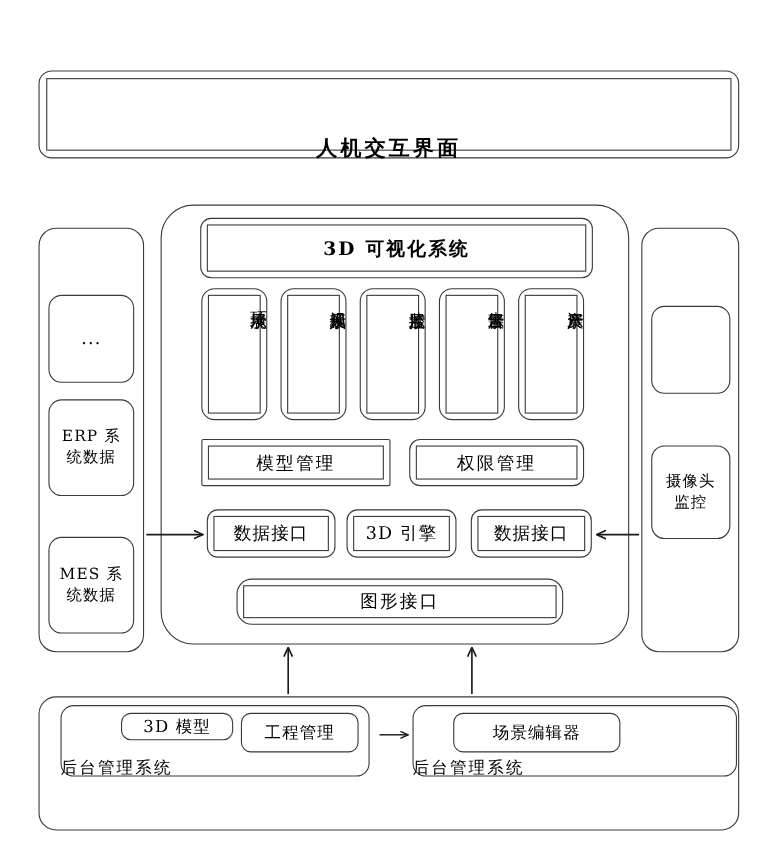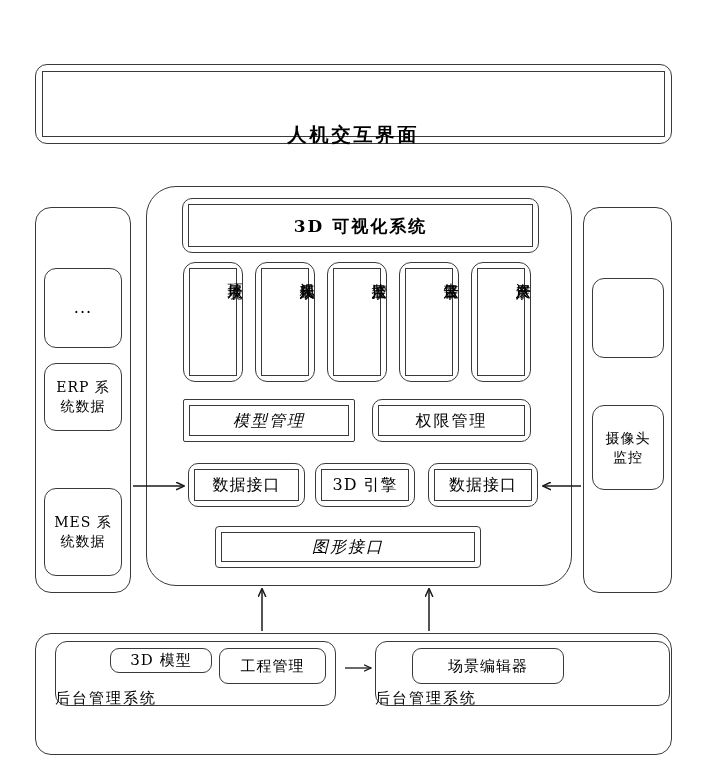--- a/index.html
+++ b/index.html
@@ -64,21 +64,21 @@
   #top-panel { left: 35px; top: 64px; width: 637px; height: 80px; border-radius: 12px; }
   #top-panel .inner-rect { left: 6px; right: 6px; top: 6px; bottom: 6px; border-radius: 0; }
   #top-panel-label {
     position: absolute; left: 0; right: 0; top: 18px;
     text-align: center; font-size: 19px; font-weight: bold; letter-spacing: 3px; margin-top: 39px;
   }
 
   
   #left-col { left: 35px; top: 207px; width: 96px; height: 386px; border-radius: 16px; }
   #left-ellipsis { left: 44px; top: 268px; width: 78px; height: 80px; border-radius: 12px; }
-  #left-erp { left: 44px; top: 363px; width: 78px; height: 68px; border-radius: 12px; }
+  #left-erp { left: 44px; top: 363px; width: 78px; height: 88px; border-radius: 12px; }
   #left-mes { left: 44px; top: 488px; width: 78px; height: 88px; border-radius: 12px; }
   #left-ellipsis .center-text { font-size: 16px; letter-spacing: 1px; }
   #left-erp .center-text, #left-mes .center-text { font-size: 14px; letter-spacing: 1px; }
 
   
   #right-col { left: 583px; top: 207px; width: 89px; height: 386px; border-radius: 16px; }
   #right-empty { left: 592px; top: 278px; width: 72px; height: 80px; border-radius: 12px; }
   #right-cam  { left: 592px; top: 405px; width: 72px; height: 85px; border-radius: 12px; }
   #right-cam .center-text { font-size: 14px; letter-spacing: 1px; }
 
@@ -93,34 +93,34 @@
   }
 
   .vcard { top: 262px; width: 60px; height: 120px; border-radius: 12px; }
   .vcard .inner-rect { left: 5px; right: 5px; top: 5px; bottom: 5px; border-radius: 0; }
   #vcard-0 { left: 183px; }
   #vcard-1 { left: 255px; }
   #vcard-2 { left: 327px; }
   #vcard-3 { left: 399px; }
   #vcard-4 { left: 471px; }
 
-  #mgr-model { left: 183px; top: 399px; width: 172px; height: 43px; border-radius: 2px; font-style: italic; }
+  #mgr-model { left: 183px; top: 399px; width: 172px; height: 43px; border-radius: 2px; }
   #mgr-auth  { left: 372px; top: 399px; width: 159px; height: 43px; border-radius: 10px; }
   #mgr-model .inner-rect, #mgr-auth .inner-rect { border-radius: 0; }
   #mgr-model .center-text, #mgr-auth .center-text { font-size: 16px; letter-spacing: 2px; }
 
   #iface-left  { left: 188px; top: 463px; width: 117px; height: 44px; border-radius: 10px; }
   #engine-3d   { left: 315px; top: 463px; width: 100px; height: 44px; border-radius: 10px; }
   #iface-right { left: 428px; top: 463px; width: 110px; height: 44px; border-radius: 10px; }
   #iface-left .inner-rect, #engine-3d .inner-rect, #iface-right .inner-rect { border-radius: 0; }
   #iface-left .center-text, #engine-3d .center-text, #iface-right .center-text {
     font-size: 16px; letter-spacing: 1px;
   }
 
-  #gfx-iface { left: 215px; top: 526px; width: 266px; height: 42px; border-radius: 4px; font-style: italic; }
+  #gfx-iface { left: 215px; top: 526px; width: 297px; height: 42px; border-radius: 14px; }
   #gfx-iface .inner-rect { border-radius: 0; }
   #gfx-iface .center-text { font-size: 16px; letter-spacing: 2px; }
 
   
   #bottom-panel { left: 35px; top: 633px; width: 637px; height: 122px; border-radius: 16px; }
   #bottom-left-sub  { left: 55px; top: 641px; width: 281px; height: 65px; border-radius: 12px; }
   #bottom-right-sub { left: 375px; top: 641px; width: 295px; height: 65px; border-radius: 12px; }
   #box-3dmodel { left: 110px; top: 648px; width: 102px; height: 25px; border-radius: 9px; }
   #box-project { left: 219px; top: 648px; width: 107px; height: 36px; border-radius: 9px; }
   #box-scene   { left: 412px; top: 648px; width: 152px; height: 36px; border-radius: 9px; }

